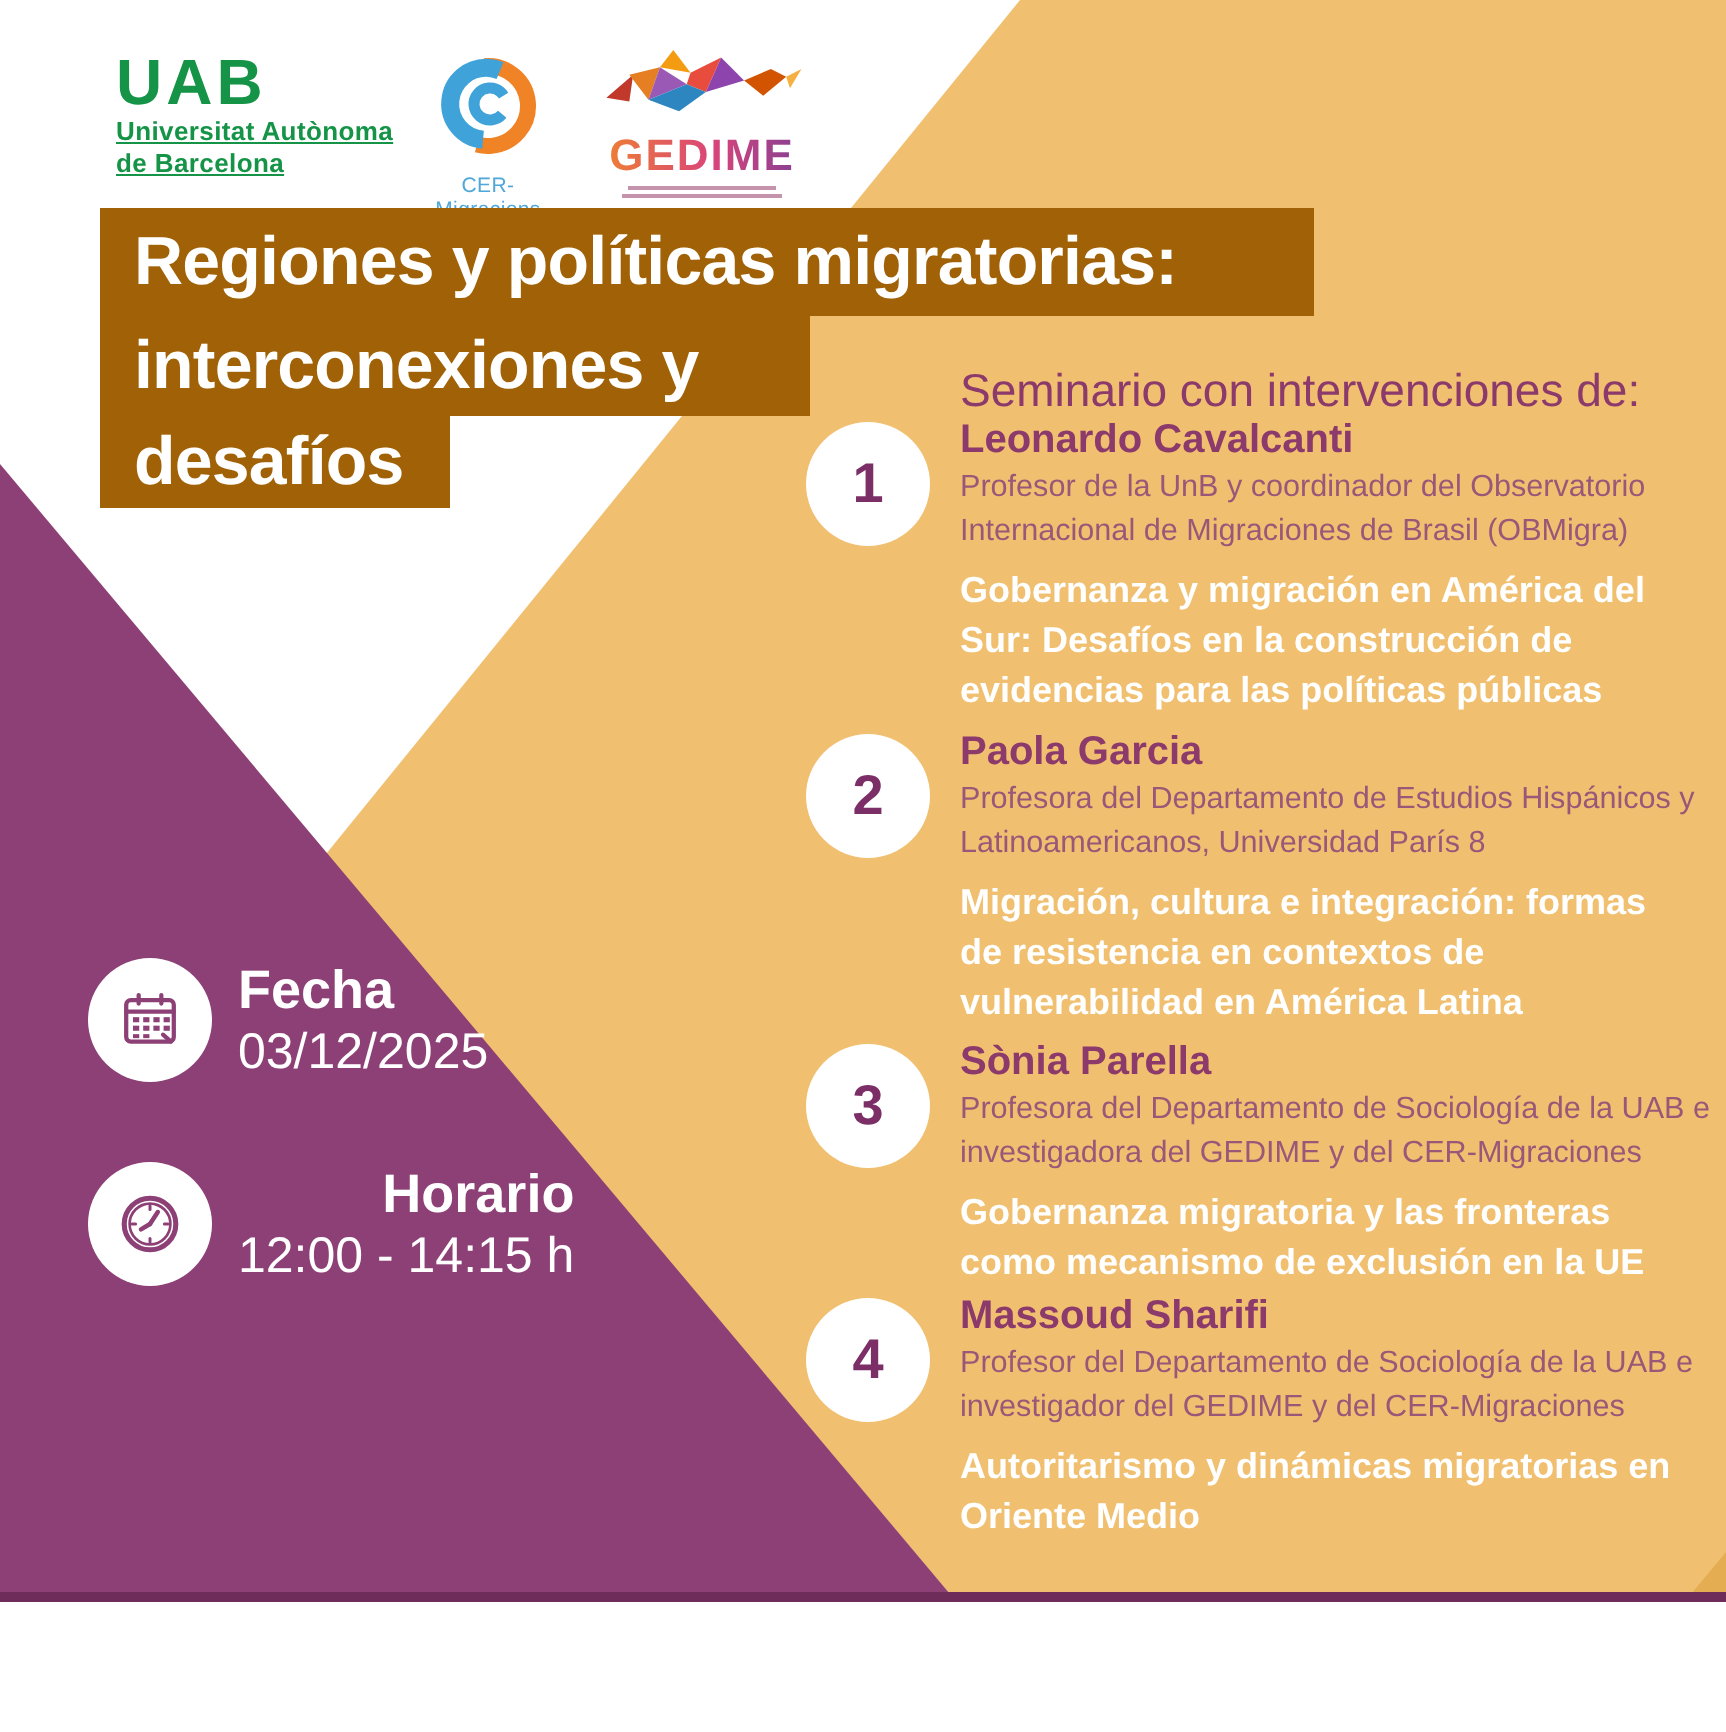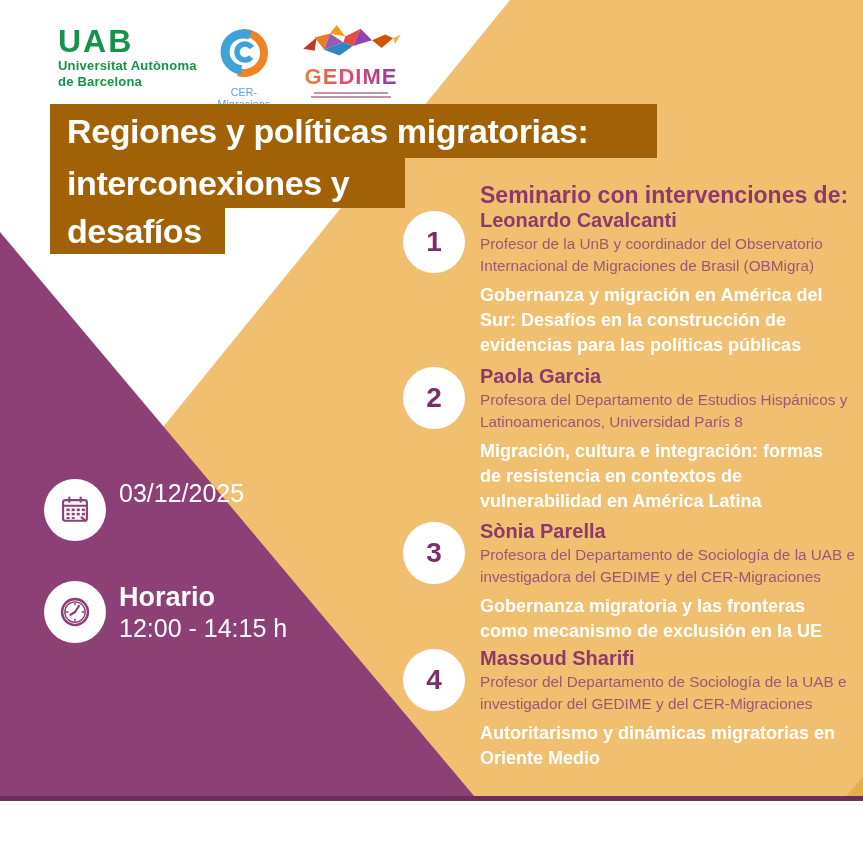--- a/index.html
+++ b/index.html
@@ -12,50 +12,50 @@
     clip-path:polygon(510px 0px,863px 0px,863px 866px,533px 866px,163px 427px);}
   .bg-corner{position:absolute;inset:0;background:#E4AD52;
     clip-path:polygon(863px 776px,863px 866px,788px 866px);}
   .bg-purple{position:absolute;inset:0;background:#8D4076;
     clip-path:polygon(0px 232px,533px 866px,0px 866px);}
   .bg-bottom-strip{position:absolute;left:0;bottom:0;width:863px;height:5px;background:#6E2C5A;}
   
   .logos{position:absolute;top:0;left:0;width:500px;height:100px;}
   .uab{position:absolute;left:58px;top:24px;color:#159447;}
   .uab-acronym{font-size:32px;font-weight:bold;letter-spacing:2px;line-height:34px;}
-  .uab-sub{font-size:13px;font-weight:bold;line-height:15.5px;letter-spacing:.2px;}
+  .uab-sub{font-size:13px;font-weight:bold;line-height:15.5px;letter-spacing:.2px;text-decoration:underline;}
   .cer{position:absolute;left:205px;top:27px;width:78px;text-align:center;}
   .cer-label{margin-top:3px;font-size:10.5px;color:#51A8D8;letter-spacing:.2px;}
   .gedime{position:absolute;left:296px;top:24px;width:110px;text-align:center;}
   .gedime-word{font-size:22px;font-weight:bold;letter-spacing:1px;margin-top:-8px;
     background:linear-gradient(90deg,#F0862C 0%,#D9447A 55%,#7B3F98 100%);
     -webkit-background-clip:text;background-clip:text;color:transparent;}
   .gedime-bar{height:2px;background:#B07090;margin:2px auto 0 auto;opacity:.75;}
   .gedime-bar.b1{width:74px;} .gedime-bar.b2{width:80px;}
   
   .title-line{position:absolute;left:50px;background:#a16207;display:flex;align-items:center;}
   .title-line span{color:#ffffff;font-weight:bold;font-size:34px;letter-spacing:-0.4px;padding-left:17px;white-space:nowrap;}
   .t1{top:104px;width:607px;height:54px;}
   .t2{top:158px;width:355px;height:50px;}
   .t3{top:208px;width:175px;height:46px;}
   
   .seminar-heading{position:absolute;left:480px;top:181px;width:380px;
-    font-size:23px;font-weight:bold;color:#8C3A6B;line-height:28px;}
+    font-size:23px;font-weight:normal;color:#8C3A6B;line-height:28px;}
   .speaker{position:absolute;left:403px;width:470px;display:flex;}
   .s1{top:207px;} .s2{top:363px;} .s3{top:518px;} .s4{top:645px;}
   .num-circle{flex:0 0 62px;width:62px;height:62px;margin-top:4px;border-radius:50%;
     background:#ffffff;display:flex;align-items:center;justify-content:center;}
   .num-circle span{color:#7B2F66;font-size:28px;font-weight:bold;}
   .speaker-info{margin-left:15px;width:393px;}
   .speaker-name{font-size:20px;font-weight:bold;color:#8C3A6B;line-height:26px;}
   .speaker-role{font-size:15.3px;color:#9A5878;line-height:22px;white-space:pre-line;}
   .speaker-talk{margin-top:6px;font-size:18px;font-weight:bold;color:#ffffff;line-height:25px;white-space:pre-line;}
   
   .detail{position:absolute;left:44px;display:flex;}
-  .d1{top:479px;} .d2{top:581px;} .d3{top:690px;}
+  .d1{top:479px;} .d2{top:581px;text-align:right;} .d3{top:690px;}
   .icon-circle{flex:0 0 62px;width:62px;height:62px;border-radius:50%;background:#ffffff;
     display:flex;align-items:center;justify-content:center;}
   .d3 .icon-circle{margin-top:-12px;}
   .detail-text{margin-left:13px;color:#ffffff;}
   .detail-label{font-size:27px;font-weight:bold;line-height:33px;}
   .detail-value{font-size:25px;line-height:29px;white-space:pre-line;}
   .detail-value.strong{font-size:21.5px;font-weight:bold;line-height:32px;}
   .glyph{stroke:#8D4076;fill:none;stroke-width:1.5;stroke-linecap:round;stroke-linejoin:round;}
 </style>
 </head>
@@ -182,20 +182,21 @@
             <rect x="9.6" y="14" width="2.2" height="1.8"></rect>
           <rect x="13.2" y="14" width="2.2" height="1.8"></rect>
             <rect x="16.8" y="14" width="2.2" height="1.8"></rect>
           <rect x="6" y="17" width="2.2" height="1.4"></rect>
             <rect x="9.6" y="17" width="2.2" height="1.4"></rect>
         </g>
         <line x1="16.6" y1="17.2" x2="19.4" y2="19.6"></line>
       </svg>
     </div>
     <div class="detail-text">
+      <div class="detail-label">Fecha</div>
       <div class="detail-value">03/12/2025</div>
     </div>
   </div>
 
   <div class="detail d2">
     <div class="icon-circle">
       <svg class="glyph" width="36" height="36" viewBox="0 0 24 24">
         <circle cx="12" cy="12" r="8.6" stroke-width="1.7"></circle>
         <circle cx="12" cy="12" r="6.8" stroke-width="0.9"></circle>
         <line x1="12" y1="12" x2="14.6" y2="8"></line>

